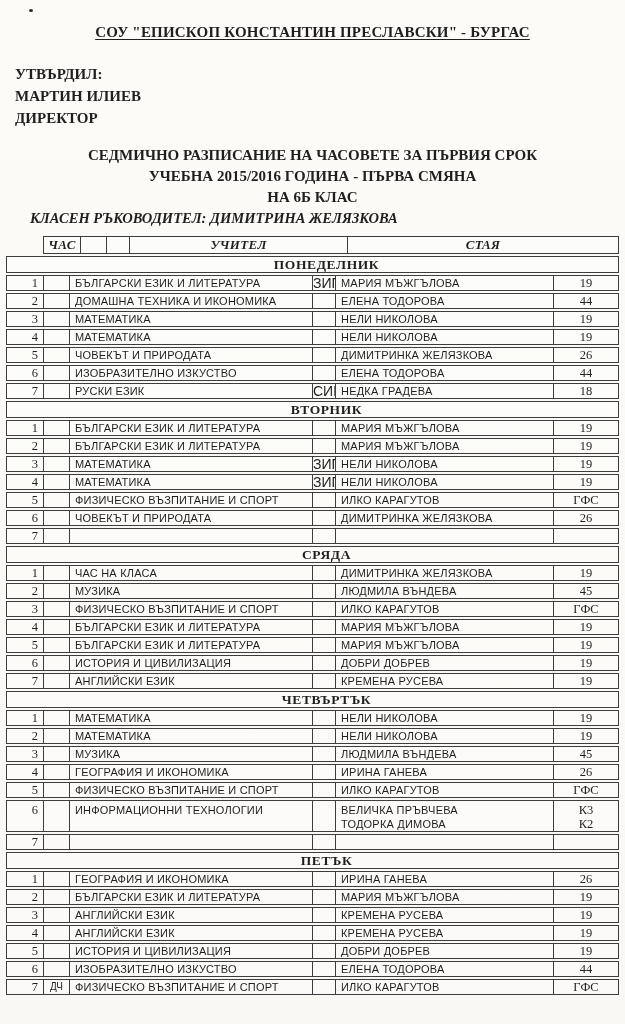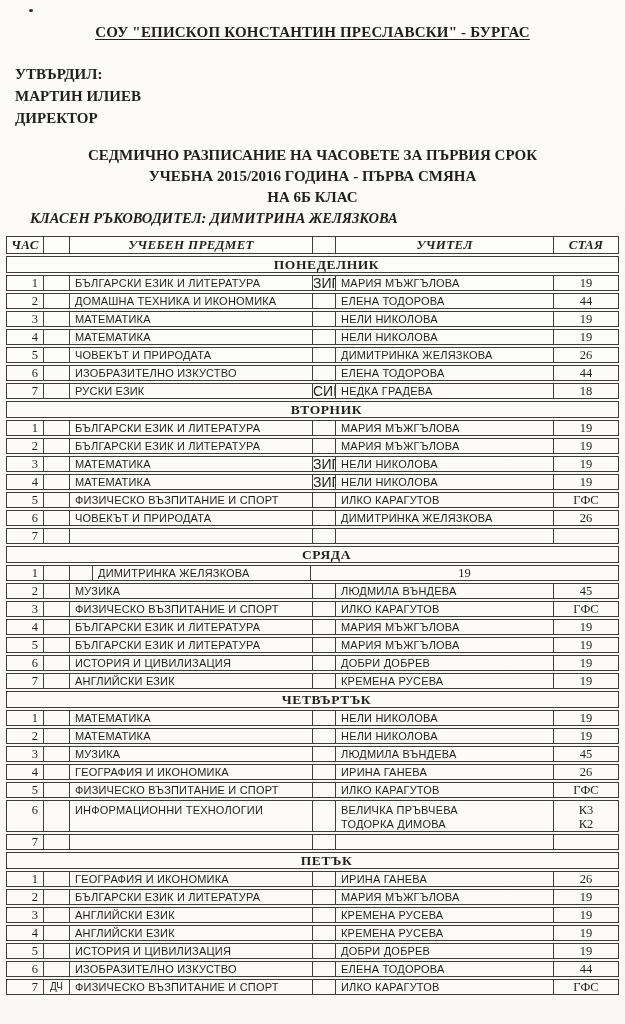--- a/index.html
+++ b/index.html
@@ -16,21 +16,21 @@
     text-align:center;font-family:"Liberation Serif",serif;font-weight:bold;
     font-size:15px;text-decoration:underline;text-underline-offset:2px;letter-spacing:.2px;
   }
   .approve{margin:22px 0 16px 15px;font-family:"Liberation Serif",serif;font-weight:bold;font-size:15px;line-height:22px;}
   .sched-title{margin-top:10px;text-align:center;font-family:"Liberation Serif",serif;font-weight:bold;font-size:15px;line-height:21px;}
   .class-teacher{margin-left:30px;font-family:"Liberation Serif",serif;font-weight:bold;font-style:italic;font-size:14.5px;line-height:21px;}
   
   .tbl{margin:7px 6px 0 6px;width:613px;}
   .t-row,.head-row{display:flex;border:1px solid #3d3d3d;margin-bottom:2px;background:rgba(255,255,255,.35);box-sizing:border-box;}
   .t-row{height:16px;line-height:14px;}
-  .head-row{height:18px;line-height:16px;}
+  .head-row{height:18px;line-height:16px;margin-left:37px;}
   .t-row.tall{height:32px;}
   .t-row>div,.head-row>div{border-right:1px solid #3d3d3d;box-sizing:border-box;overflow:hidden;}
   .t-row>div:last-child,.head-row>div:last-child{border-right:none;}
   .c-hour{width:37px;}
   .c-flag{width:26px;}
   .c-subject{width:243px;}
   .c-type{width:23px;}
   .c-teacher{width:218px;}
   .c-room{flex:1;}
   .t-row .c-hour{font-family:"Liberation Serif",serif;font-size:12.5px;text-align:right;padding-right:5px;}
@@ -69,21 +69,20 @@
     <div>УЧЕБНА 2015/2016 ГОДИНА - ПЪРВА СМЯНА</div>
     <div>НА 6Б КЛАС</div>
   </div>
 
   <div class="class-teacher">КЛАСЕН РЪКОВОДИТЕЛ: ДИМИТРИНА ЖЕЛЯЗКОВА</div>
 
   <div class="tbl">
     <div class="head-row">
       <div class="c-hour">ЧАС</div>
       <div class="c-flag"></div>
-      <div class="c-subject">УЧЕБЕН ПРЕДМЕТ</div>
       <div class="c-type"></div>
       <div class="c-teacher">УЧИТЕЛ</div>
       <div class="c-room">СТАЯ</div>
     </div>
     <div id="schedule-body">
         <div>
           <div class="day-row">ПОНЕДЕЛНИК</div>
           <div class="t-row">
             <div class="c-hour">1</div>
             <div class="c-flag"></div>
@@ -198,20 +197,21 @@
             <div class="c-type"></div>
             <div class="c-teacher"></div>
             <div class="c-room"></div>
           </div>
         </div>
         <div>
           <div class="day-row">СРЯДА</div>
           <div class="t-row">
             <div class="c-hour">1</div>
             <div class="c-flag"></div>
+            <div class="c-subject">ЧАС НА КЛАСА</div>
             <div class="c-type"></div>
             <div class="c-teacher">ДИМИТРИНКА ЖЕЛЯЗКОВА</div>
             <div class="c-room">19</div>
           </div>
           <div class="t-row">
             <div class="c-hour">2</div>
             <div class="c-flag"></div>
             <div class="c-subject">МУЗИКА</div>
             <div class="c-type"></div>
             <div class="c-teacher">ЛЮДМИЛА ВЪНДЕВА</div>

